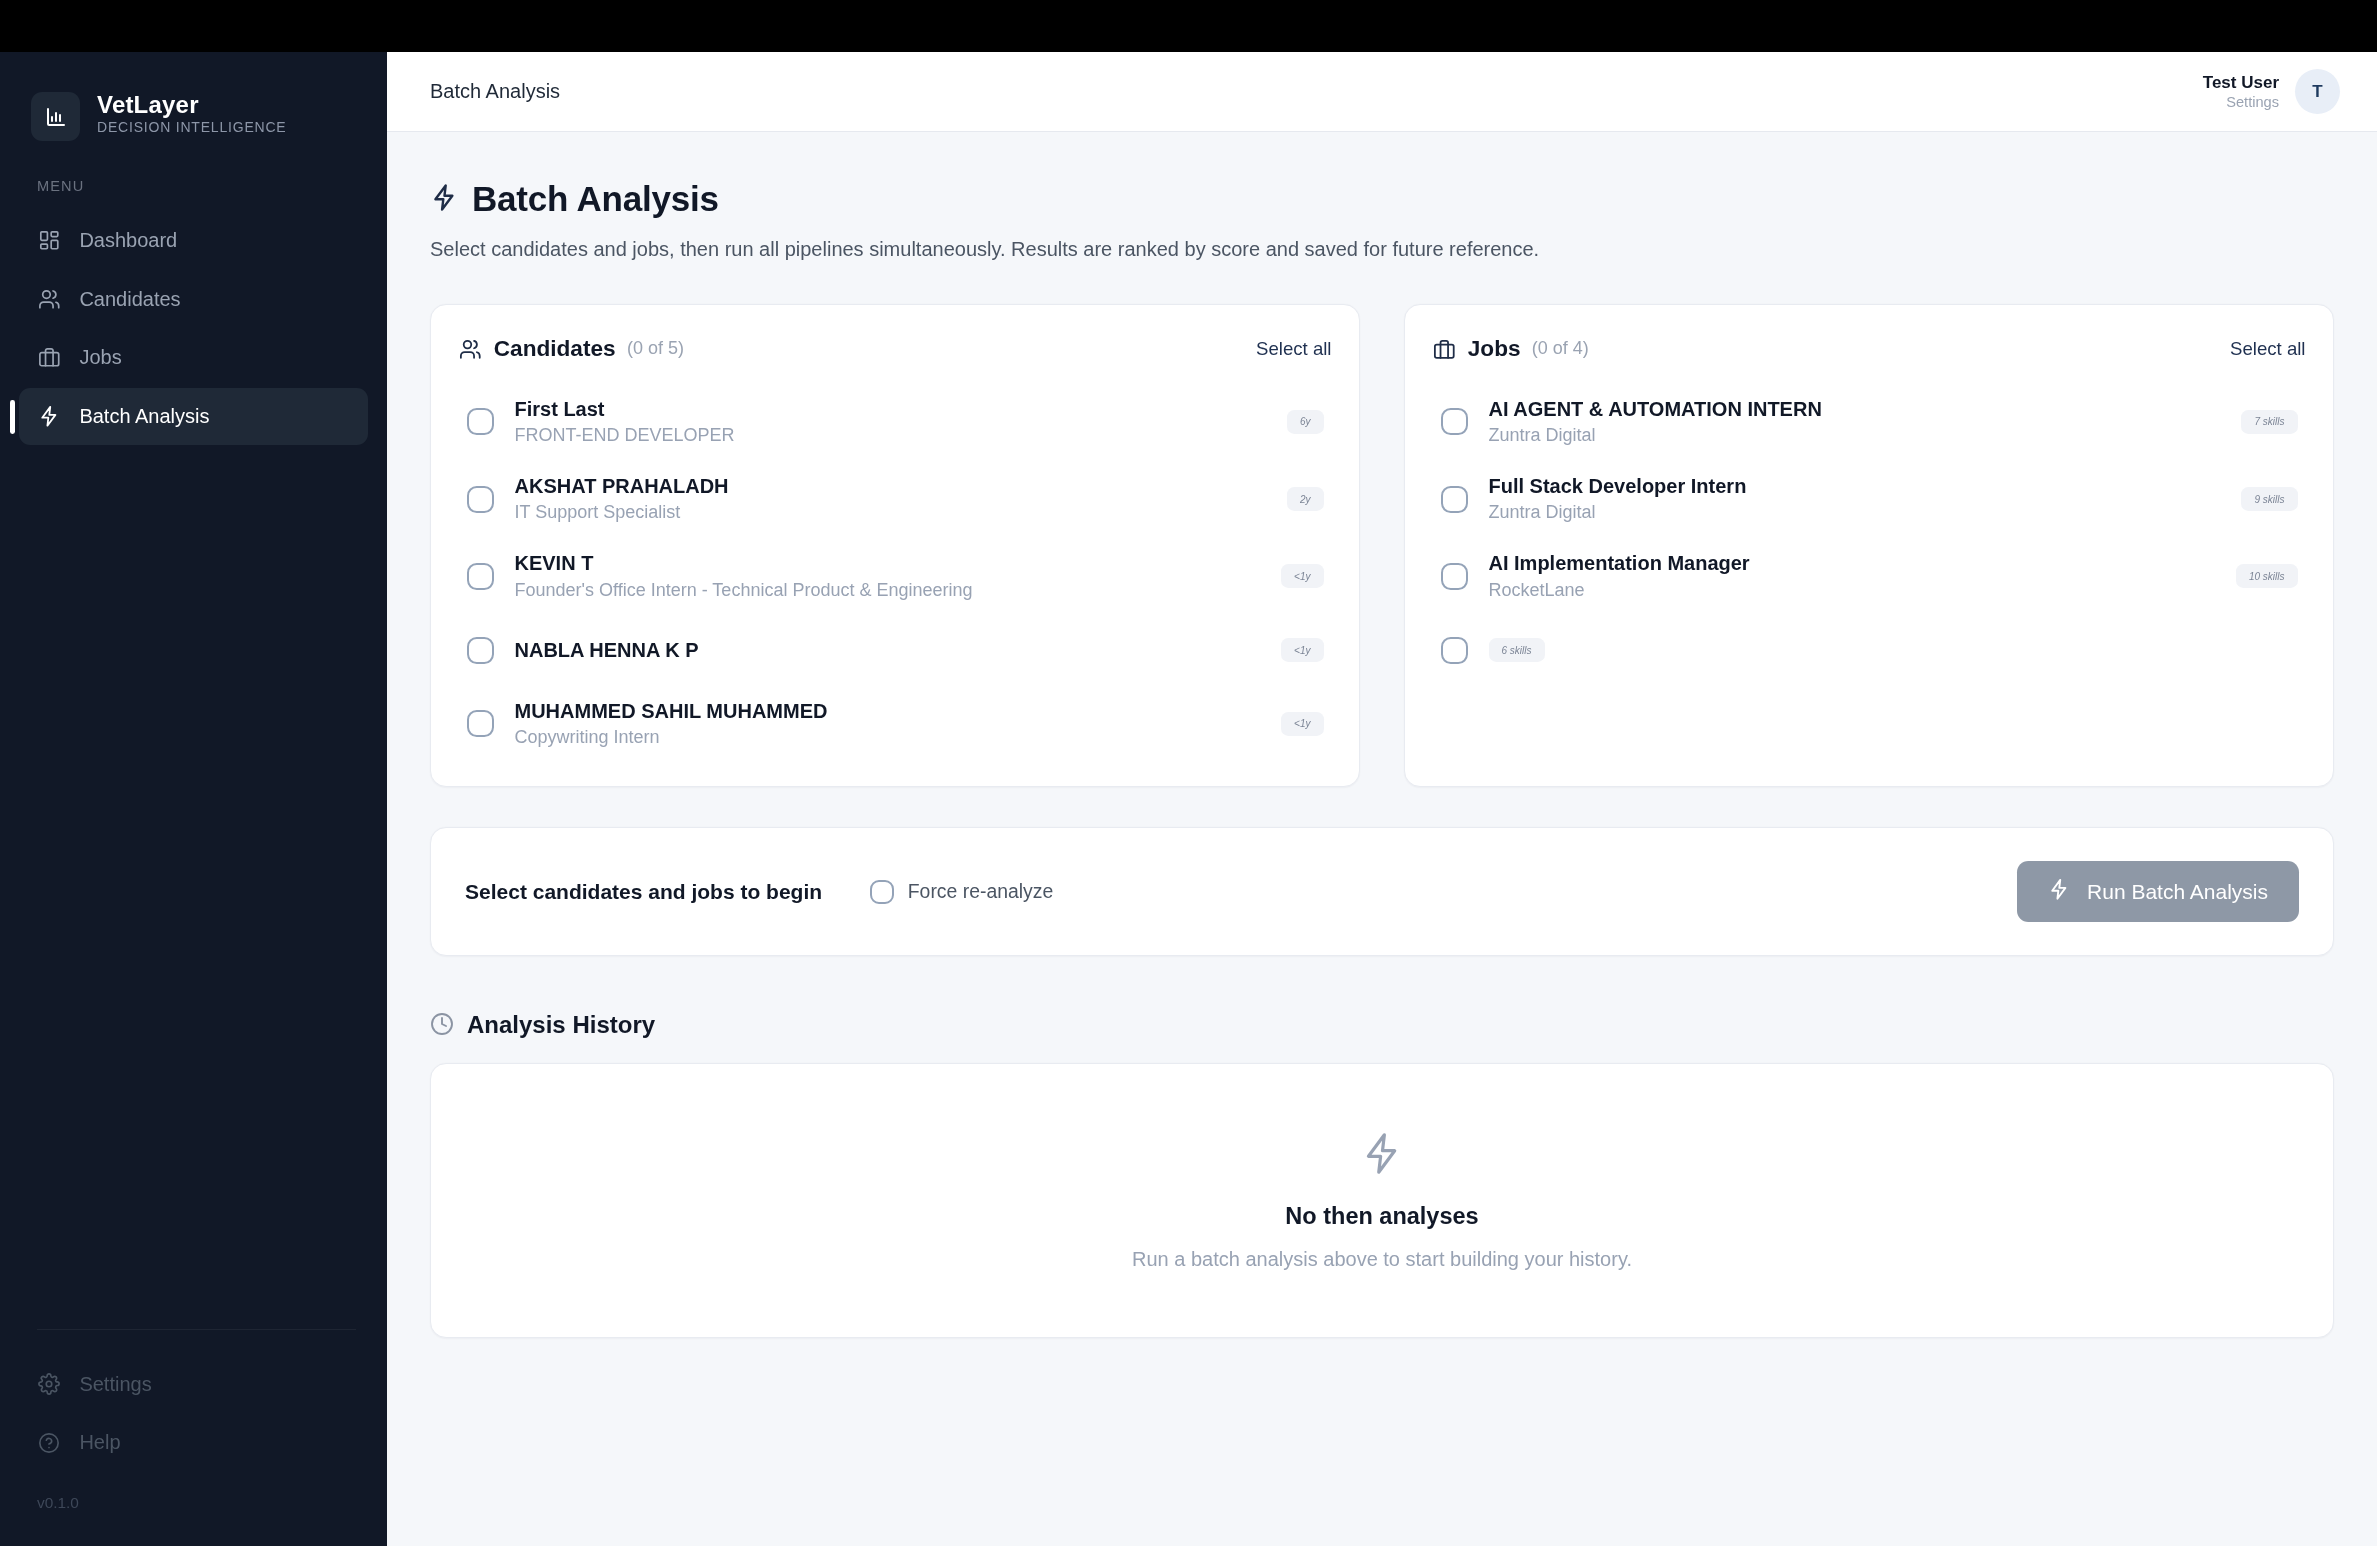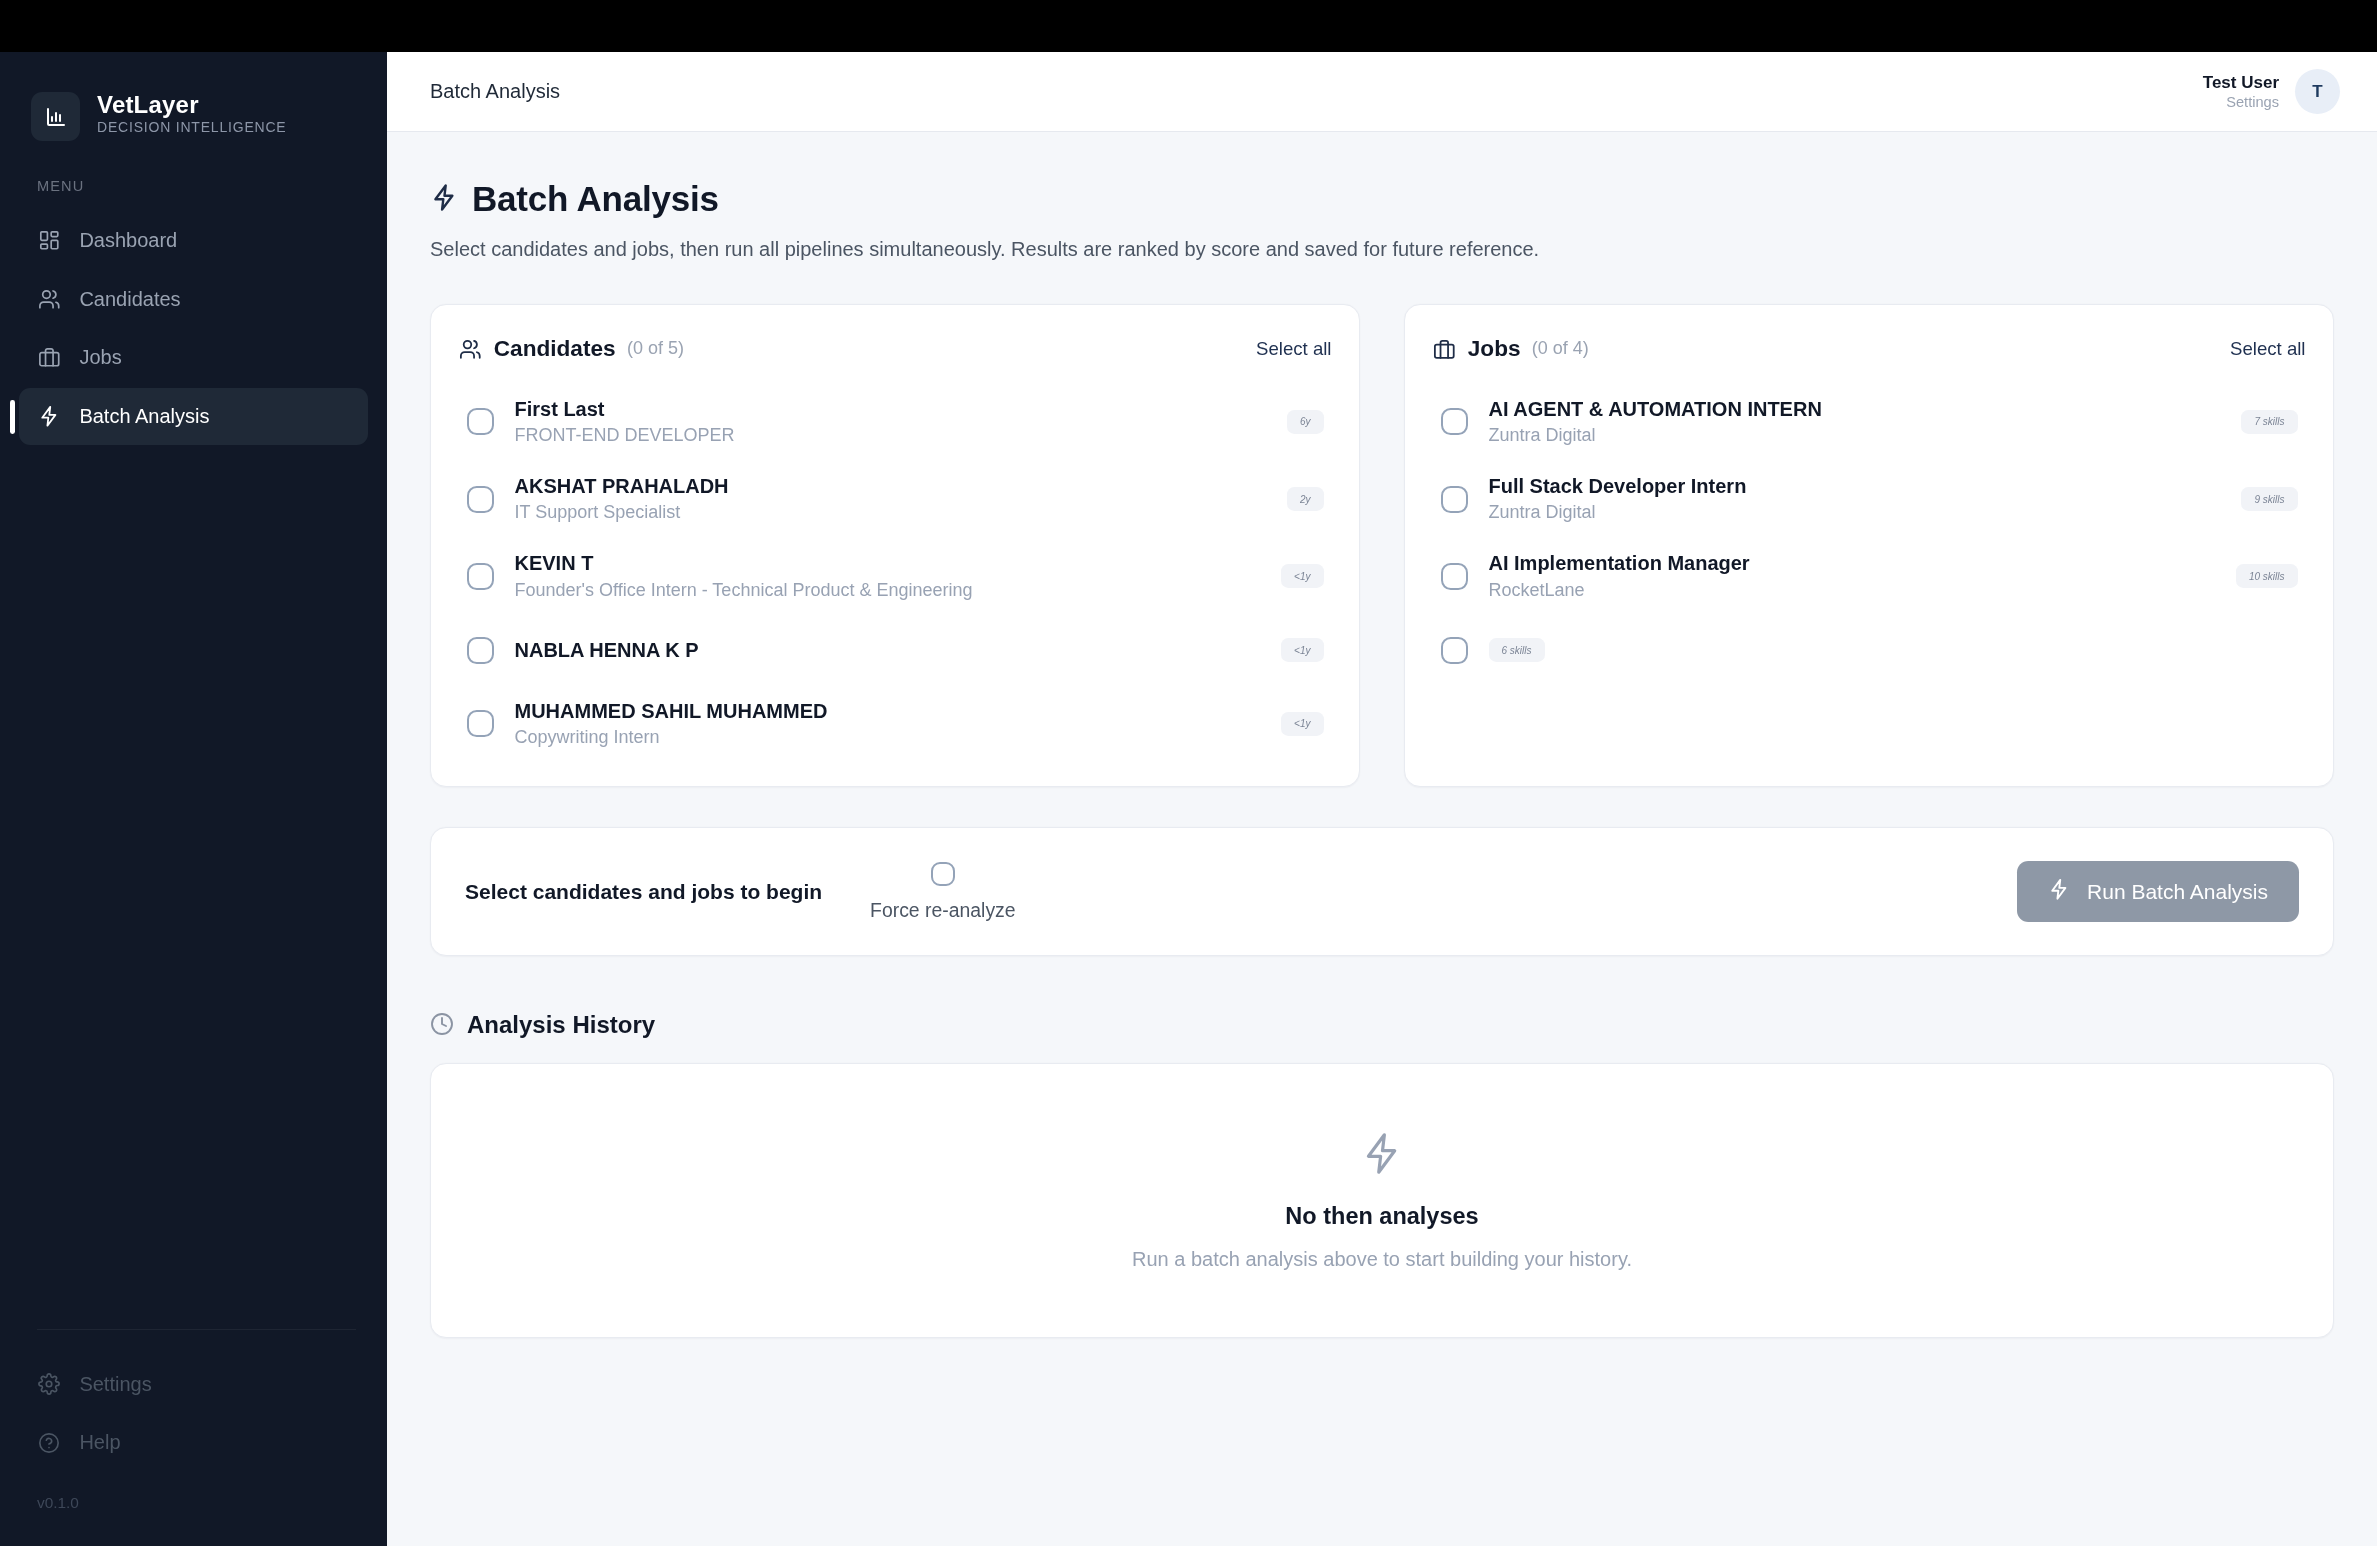--- a/index.html
+++ b/index.html
@@ -111,21 +111,21 @@
     font-size: 10px; padding: 6.5px 13px; white-space: nowrap; font-style: italic;
   }
 
   
   .action-bar {
     margin-top: 40px; background: #ffffff; border: 0.8px solid #e8ebf1;
     border-radius: 16px; height: 129px; display: flex; align-items: center;
     padding: 0 34px 0 34px; box-shadow: 0 0.8px 1.6px rgba(16,24,40,.04); gap: 12px;
   }
   .action-note { font-size: 21px; font-weight: bold; color: #111827; }
-  .force { display: flex; align-items: center; gap: 13.7px; margin-left: 36px; cursor: pointer; flex-direction: column; }
+  .force { display: flex; align-items: center; gap: 13.7px; margin-left: 36px; cursor: pointer; }
   .force .cbx { width: 24px; height: 24px; border-radius: 9px; }
   .force-label { font-size: 19.4px; color: #4b5563; }
   .run-btn {
     margin-left: auto; display: flex; align-items: center; gap: 16px;
     background: #8e98a6; color: #ffffff; border: none; border-radius: 11.3px;
     font-size: 21px; font-family: inherit; padding: 0 31px; height: 61px;
     cursor: not-allowed;
   }
 
   

